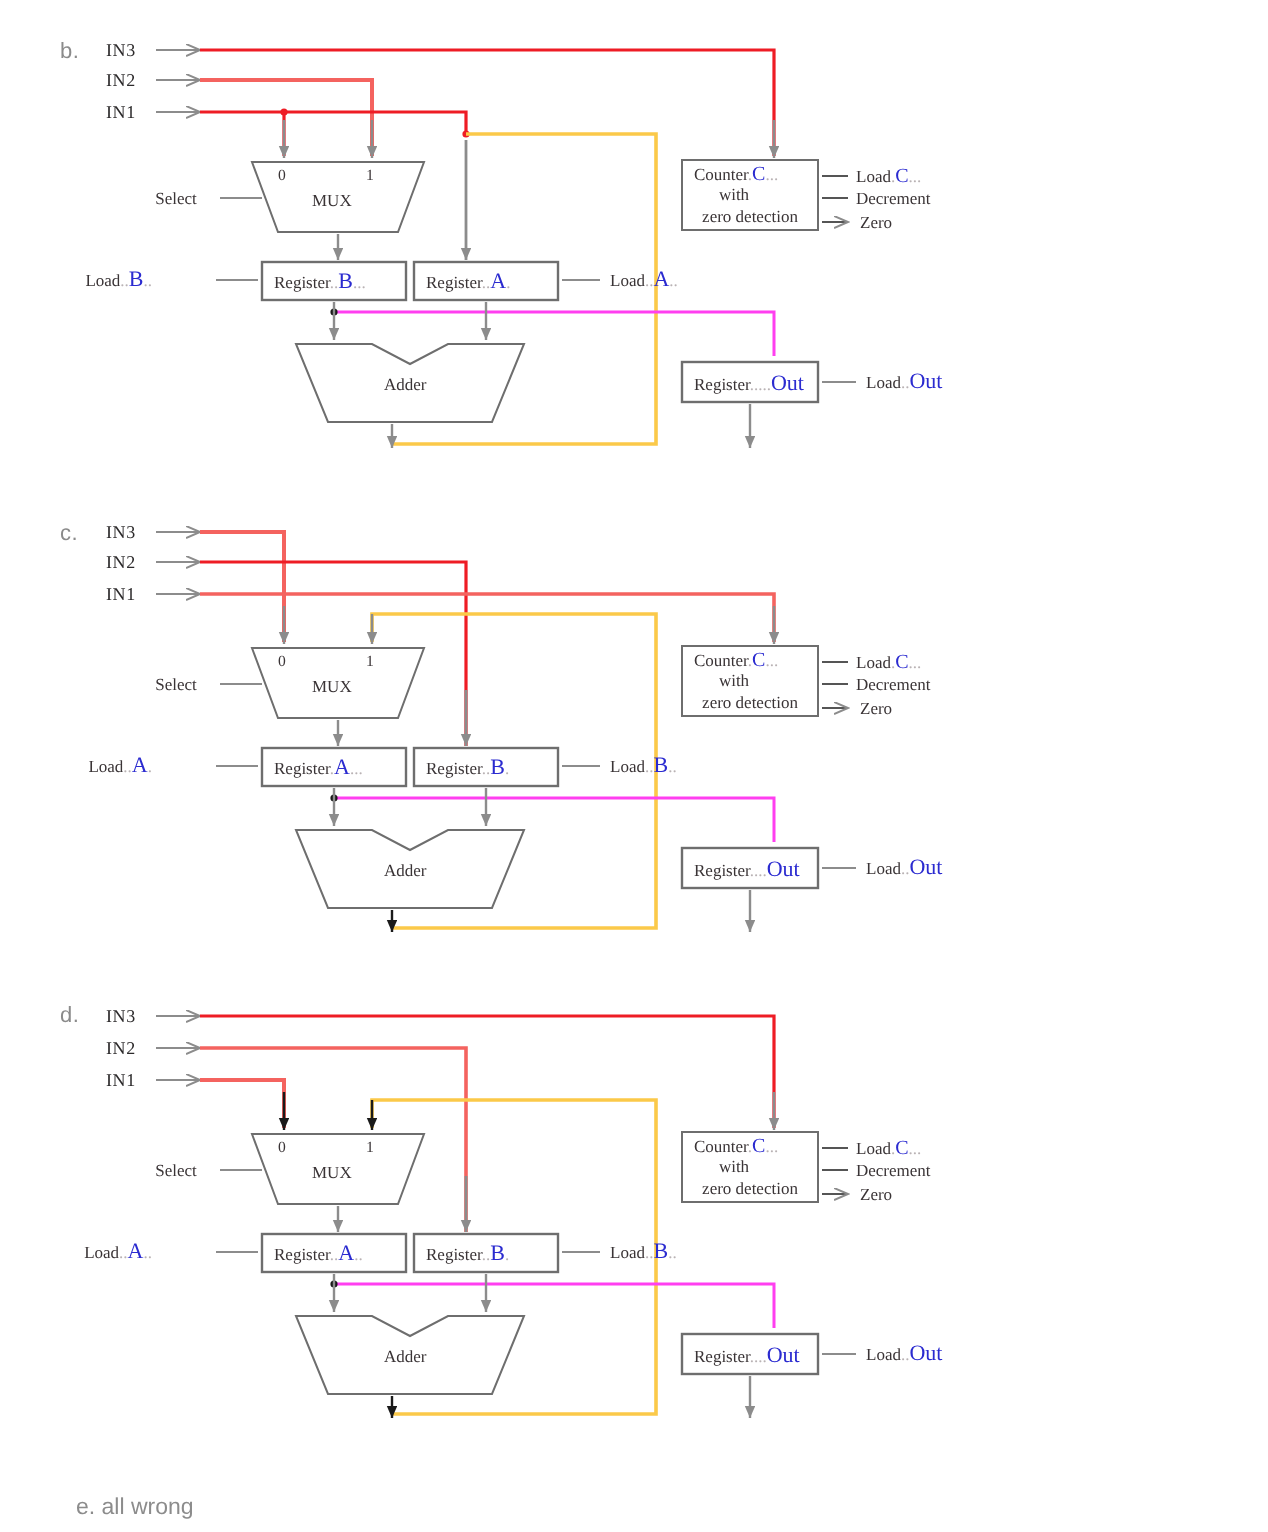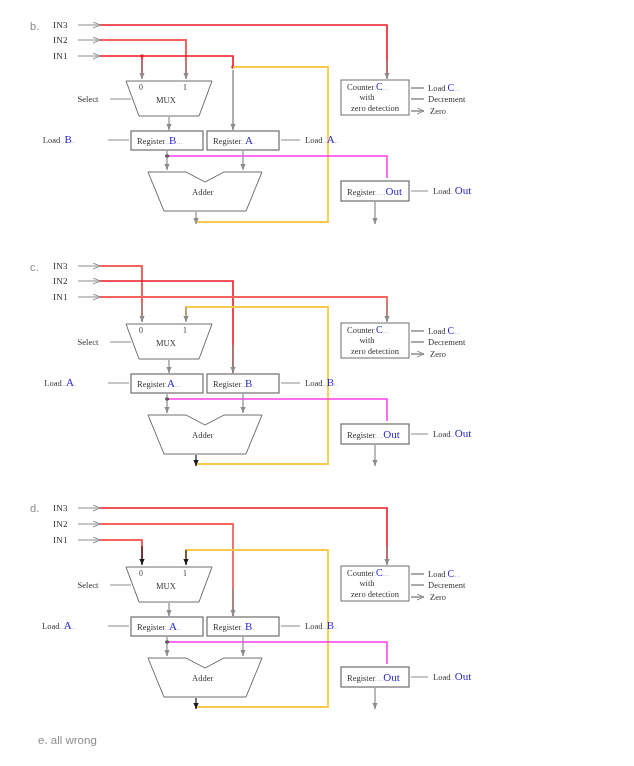--- a/index.html
+++ b/index.html
@@ -9,21 +9,21 @@
   .panel-label{position:absolute;font-family:"Liberation Sans",sans-serif;
       font-size:11px;color:#8b8b8b;letter-spacing:.2px;}
   svg{position:absolute;left:0;top:0;overflow:visible;}
   .tx{font-family:"Liberation Serif",serif;font-size:8.5px;fill:#3a3436;}
   .tx-in{font-family:"Liberation Serif",serif;font-size:9px;fill:#2c2a2b;
       letter-spacing:.3px;}
   .tx-blue{font-family:"Liberation Serif",serif;fill:#2b2bd0;}
   .tx-dots{font-family:"Liberation Serif",serif;font-size:8.5px;fill:#b9b2b4;}
   .tx-sm{font-family:"Liberation Serif",serif;font-size:7.8px;fill:#3a3436;}
   .footer{position:absolute;font-family:"Liberation Sans",sans-serif;
-      font-size:11.5px;color:#8c8c8c;}
+      font-size:11.5px;color:#8c8c8c;margin-top:14px;}
 </style>
 </head>
 <body>
 
 <div class="panel" id="panel-b" style="top:0;height:245px;">
   <div class="panel-label" style="left:30px;top:20px;">b.</div>
 
   <svg width="634" height="245">
     <defs>
       <marker id="ahG" markerWidth="8" markerHeight="8" refX="7" refY="3" orient="auto" markerUnits="userSpaceOnUse">

